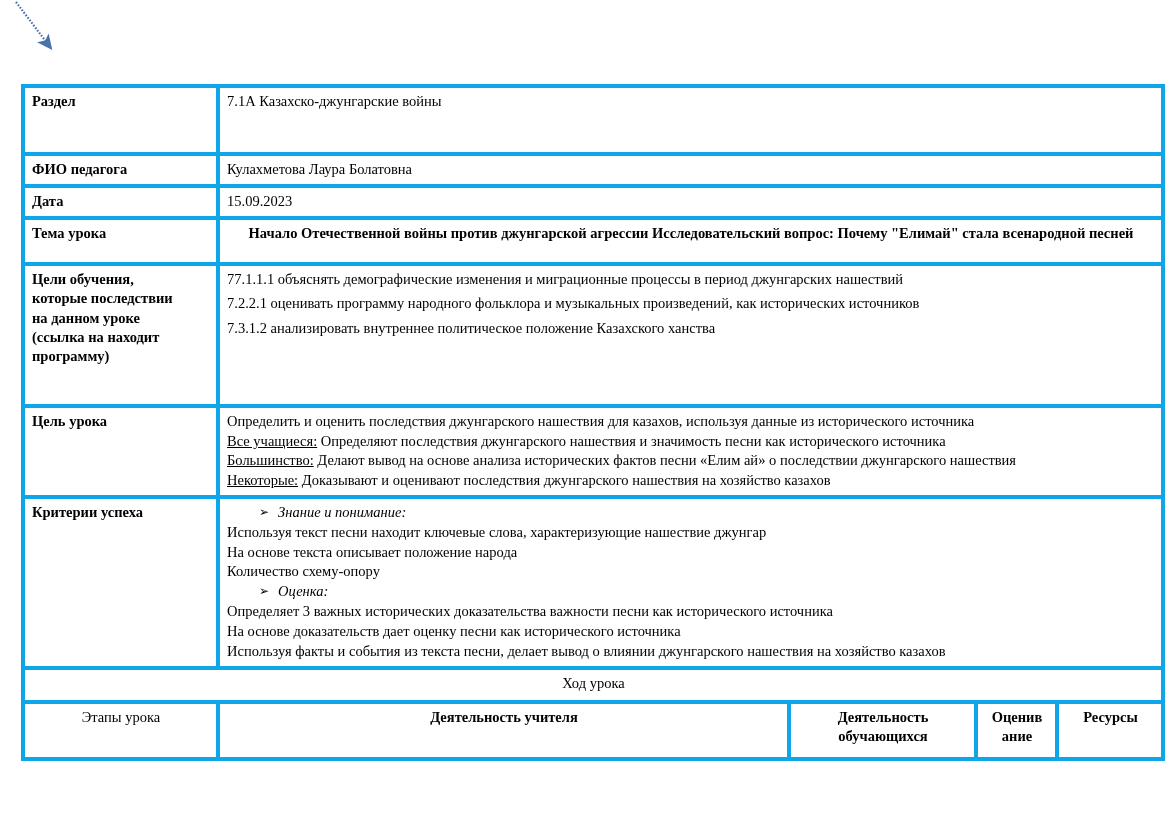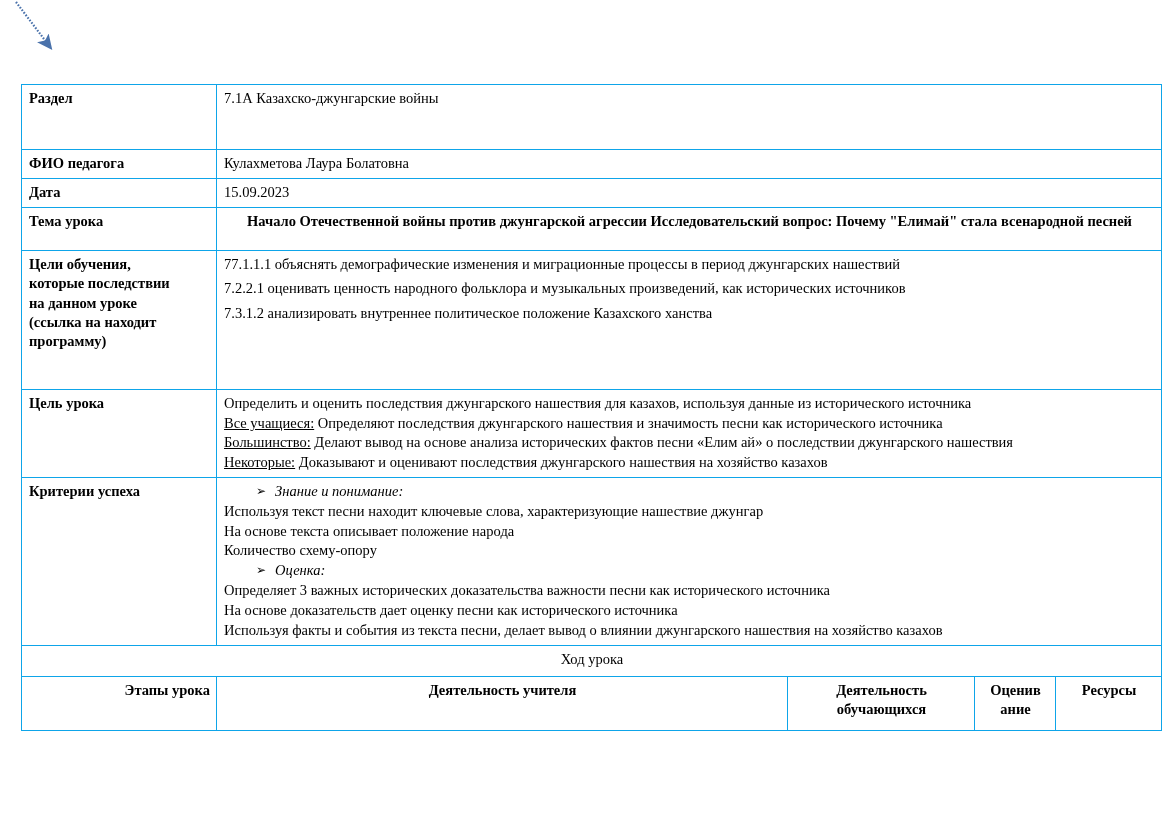--- a/index.html
+++ b/index.html
@@ -30,21 +30,21 @@
   
   .doc-table {
     position: absolute;
     left: 21px;
     top: 84px;
     width: 1140px;
     border-collapse: collapse;
     table-layout: fixed;
   }
   .doc-table td {
-    border: 1px solid #0ea5e9;
+    border: 4px solid #0ea5e9;
     vertical-align: top;
     padding: 4px 6px 4px 7px;
     font-size: 14.5px;
     line-height: 1.33;
   }
   .label-cell {
     font-weight: bold;
     width: 195px;
   }
   .label-cell .multi-line {
@@ -115,22 +115,22 @@
   }
 
   .col-head {
     text-align: center;
     font-weight: bold;
     vertical-align: top;
     padding-top: 6px;
     line-height: 1.3;
   }
   .col-head-left {
-    text-align: right;
-    font-weight: bold;
+    text-align: center;
+    font-weight: normal;
     vertical-align: top;
     padding-top: 6px;
     margin-top: 40px;
   }
 </style>
 </head>
 <body>
 
 <svg class="arrow-annotation" viewBox="0 0 120 90">
   <defs>
@@ -178,21 +178,21 @@
     <tr class="row-celi">
       <td class="label-cell">
         <span class="multi-line">Цели обучения,</span>
         <span class="multi-line">которые последствии</span>
         <span class="multi-line">на данном уроке</span>
         <span class="multi-line">(ссылка на находит</span>
         <span class="multi-line">программу)</span>
       </td>
       <td colspan="5">
         <span class="obj-line">77.1.1.1 объяснять демографические изменения и миграционные процессы  в период джунгарских нашествий</span>
-        <span class="obj-line">7.2.2.1 оценивать ценность народного фольклора и музыкальных произведений, как исторических источников</span>
+        <span class="obj-line">7.2.2.1 оценивать программу народного фольклора и музыкальных произведений, как исторических источников</span>
         <span class="obj-line">7.3.1.2 анализировать внутреннее политическое положение Казахского ханства</span>
       </td>
     </tr>
 
     <tr class="row-cel">
       <td class="label-cell">Цель урока</td>
       <td colspan="5">
         <span class="goal-line">Определить и оценить последствия джунгарского нашествия для казахов, используя данные из исторического источника</span>
         <span class="goal-line"><span class="u">Все учащиеся:</span><span> Определяют последствия джунгарского нашествия и значимость песни как исторического источника</span></span>
         <span class="goal-line"><span class="u">Большинство:</span><span> Делают вывод на основе анализа исторических фактов песни «Елим ай» о последствии джунгарского нашествия</span></span>

